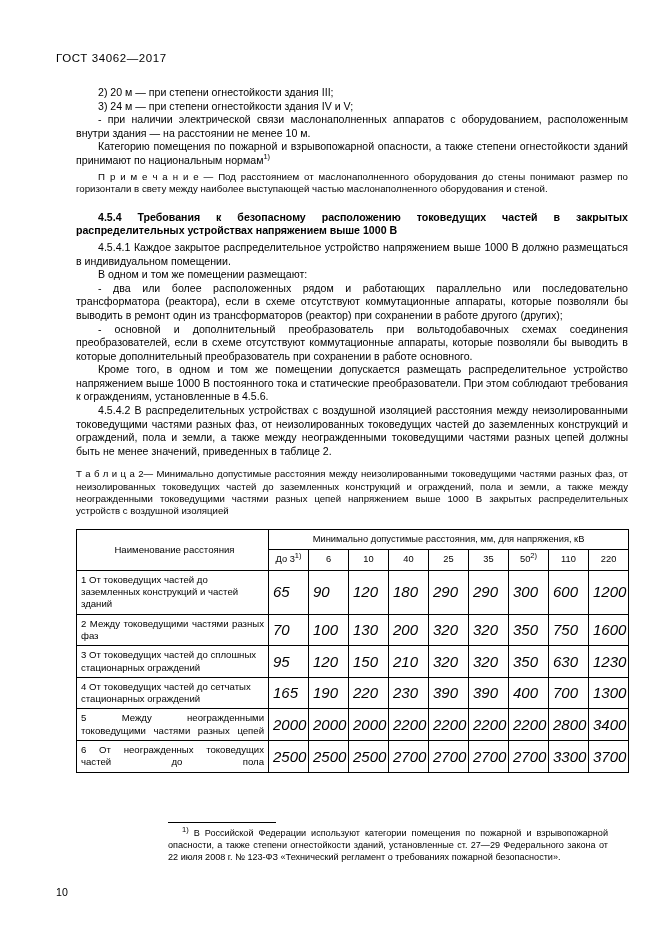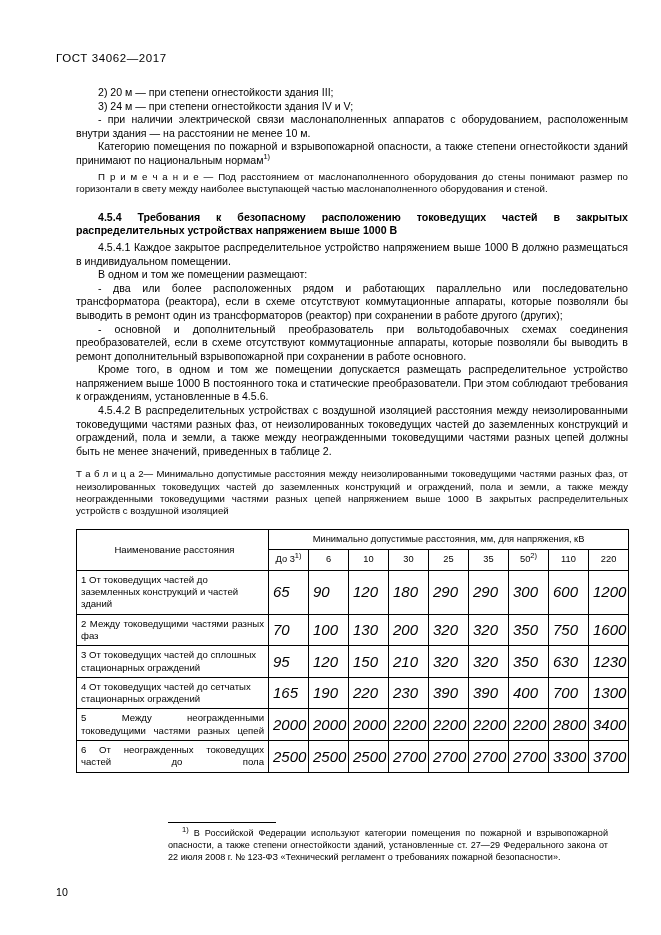--- a/index.html
+++ b/index.html
@@ -152,21 +152,21 @@
     <div class="gap-tiny"></div>
     <p class="indent" style="font-size:9.7px;line-height:12.6px;">П р и м е ч а н и е  — Под расстоянием от маслонаполненного оборудования до стены понимают размер по горизонтали в свету между наиболее выступающей частью маслонаполненного оборудования и стеной.</p>
 
     <div class="gap-small"></div>
     <p class="sec-head">4.5.4 Требования к безопасному расположению токоведущих частей в закрытых распределительных устройствах напряжением выше 1000 В</p>
 
     <div class="gap-tiny"></div>
     <p class="indent">4.5.4.1 Каждое закрытое распределительное устройство напряжением выше 1000 В должно размещаться в индивидуальном помещении.</p>
     <p class="indent">В одном и том же помещении размещают:</p>
     <p class="indent">- два или более расположенных рядом и работающих параллельно или последовательно трансформатора (реактора), если в схеме отсутствуют коммутационные аппараты, которые позволяли бы выводить в ремонт один из трансформаторов (реактор) при сохранении в работе другого (других);</p>
-    <p class="indent">- основной и дополнительный преобразователь при вольтодобавочных схемах соединения преобразователей, если в схеме отсутствуют коммутационные аппараты, которые позволяли бы выводить в ремонт дополнительный взрывопожарной при сохранении в работе основного.</p>
+    <p class="indent">- основной и дополнительный преобразователь при вольтодобавочных схемах соединения преобразователей, если в схеме отсутствуют коммутационные аппараты, которые позволяли бы выводить в которые дополнительный преобразователь при сохранении в работе основного.</p>
     <p class="indent">Кроме того, в одном и том же помещении допускается размещать распределительное устройство напряжением выше 1000 В постоянного тока и статические преобразователи. При этом соблюдают требования к ограждениям, установленные в 4.5.6.</p>
     <p class="indent">4.5.4.2 В распределительных устройствах с воздушной изоляцией расстояния между неизолированными токоведущими частями разных фаз, от неизолированных токоведущих частей до заземленных конструкций и ограждений, пола и земли, а также между неогражденными токоведущими частями разных цепей должны быть не менее значений, приведенных в таблице 2.</p>
 
     <p class="tablecaption">Т а б л и ц а  2— Минимально допустимые расстояния между неизолированными токоведущими частями разных фаз, от неизолированных токоведущих частей до заземленных конструкций и ограждений, пола и земли, а также между неогражденными токоведущими частями разных цепей напряжением выше 1000 В закрытых распределительных устройств с воздушной изоляцией</p>
 
     <table class="maintable">
       <colgroup>
         <col style="width:192px">
         <col style="width:40px">
         <col style="width:40px">
@@ -180,21 +180,21 @@
       </colgroup>
       <thead>
         <tr>
           <th class="col-name" rowspan="2" style="text-align:center;padding-left:8px;">Наименование расстояния</th>
           <th class="th-top" colspan="9">Минимально допустимые расстояния, мм, для напряжения, кВ</th>
         </tr>
         <tr>
           <th class="th-top"><span>До 3</span><sup>1)</sup></th>
           <th class="th-top">6</th>
           <th class="th-top">10</th>
-          <th class="th-top">30</th>
+          <th class="th-top">40</th>
           <th class="th-top">25</th>
           <th class="th-top">35</th>
           <th class="th-top"><span>50</span><sup>2)</sup></th>
           <th class="th-top">110</th>
           <th class="th-top">220</th>
         </tr>
       </thead>
       <tbody>
         <tr>
           <td class="rowname">1  От токоведущих частей до заземленных конструкций и частей зданий</td>

